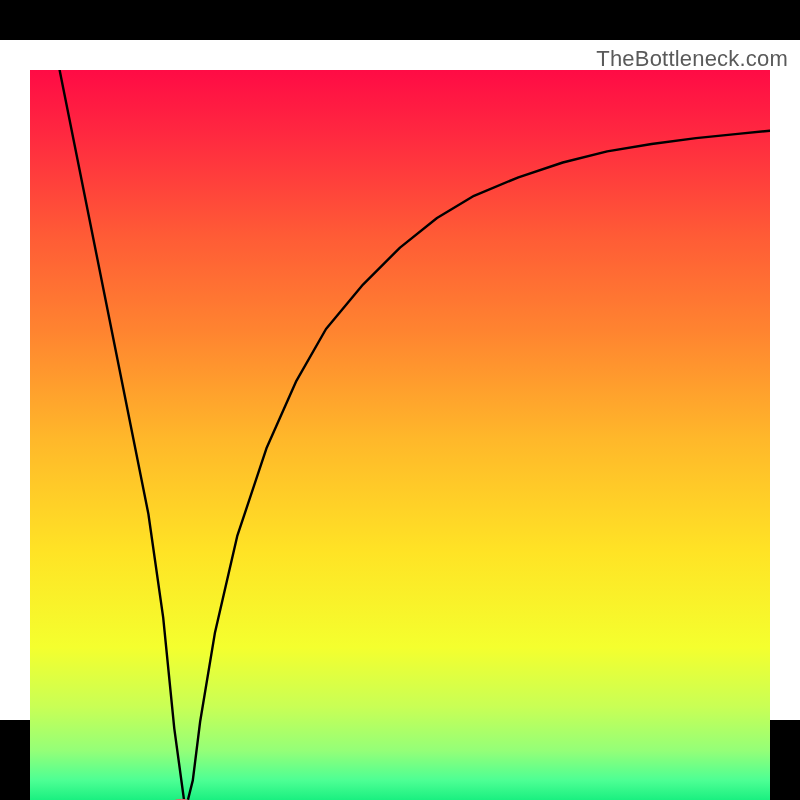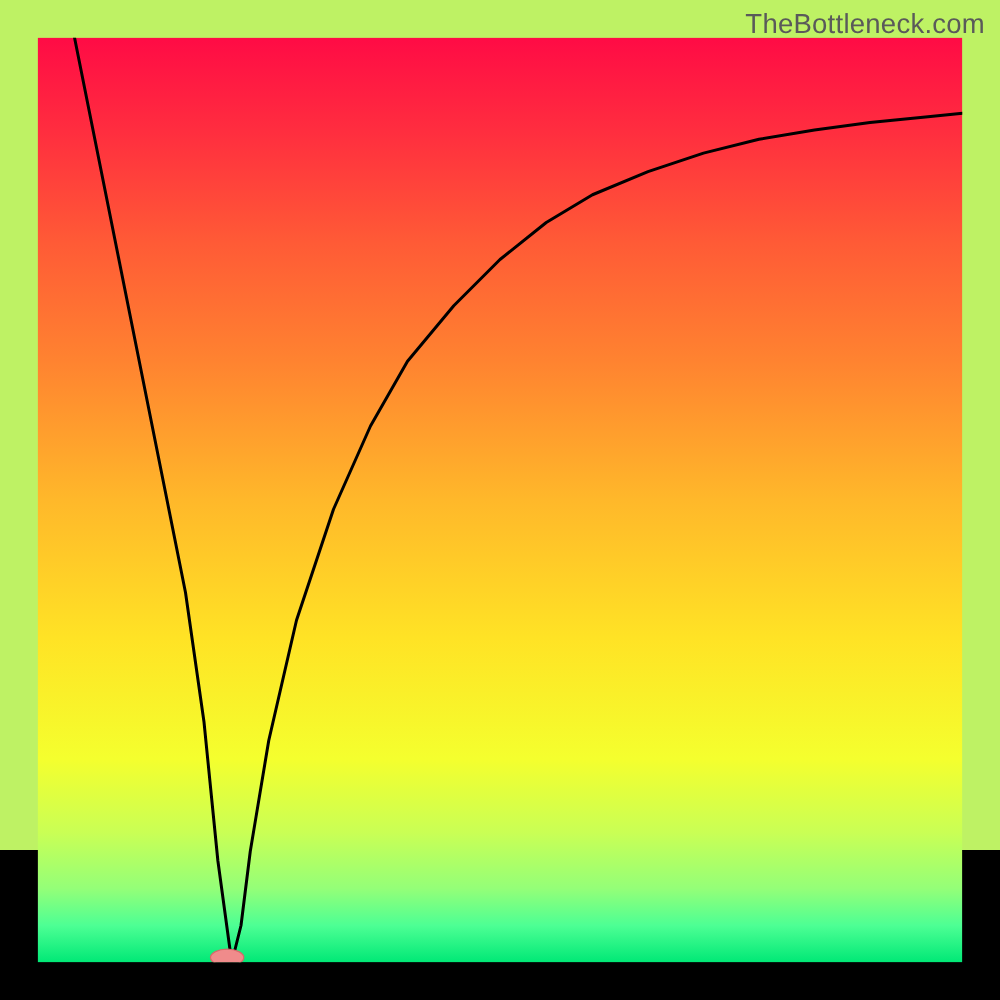--- a/index.html
+++ b/index.html
@@ -8,21 +8,22 @@
     width: 800px;
     height: 800px;
     overflow: hidden;
     background: #000;
     font-family: Arial, Helvetica, sans-serif;
   }
   .frame {
     position: relative;
     width: 800px;
     height: 680px;
-    background: #bef264;
+    background: #ffffff;
+    margin-top: 40px;
   }
   .plot-area {
     position: absolute;
     left: 30px;
     top: 30px;
     width: 740px;
     height: 740px;
     overflow: hidden;
   }
   .watermark {

